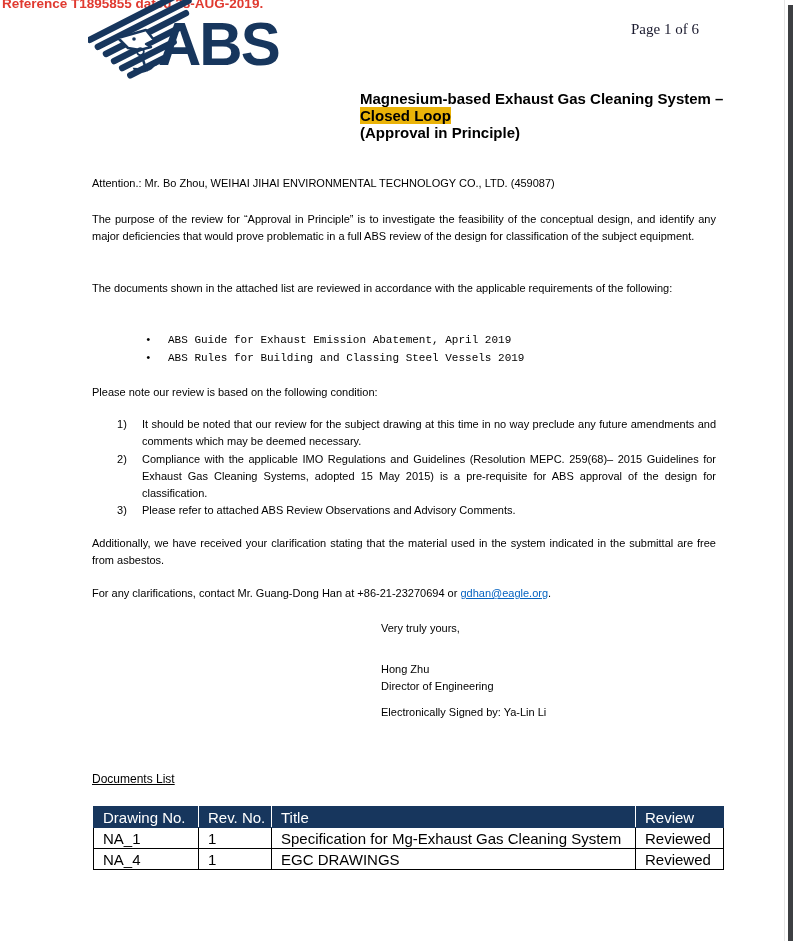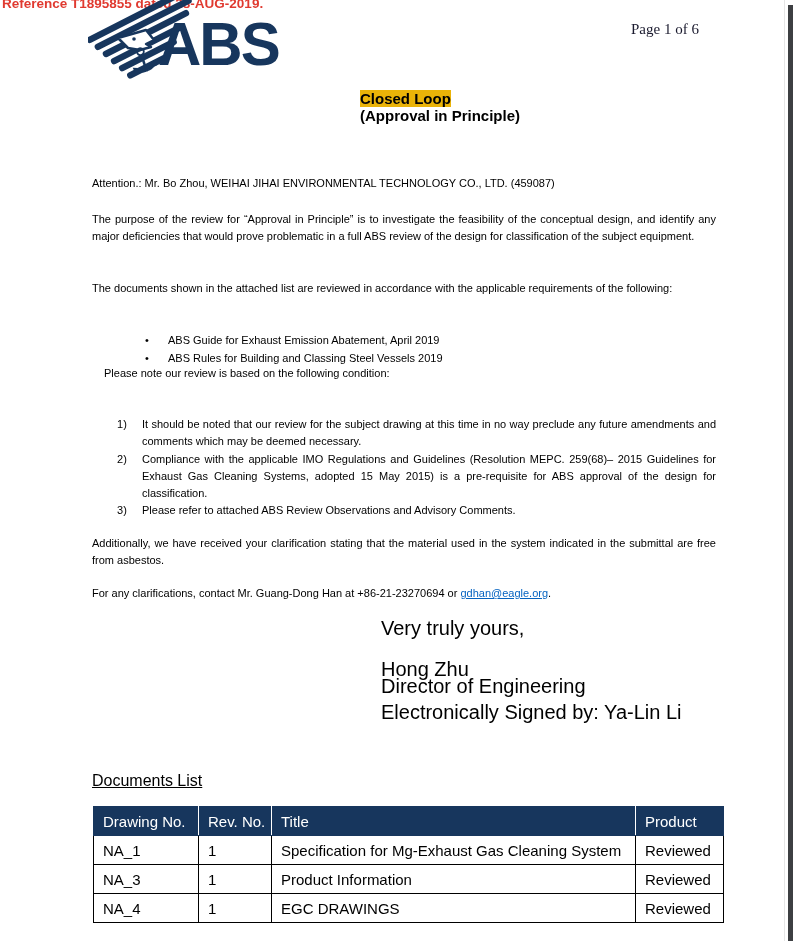--- a/index.html
+++ b/index.html
@@ -17,34 +17,34 @@
   .page-num { left:631px; top:21px; font-family:"Liberation Serif","DejaVu Serif",serif; font-size:15px; color:#1a1a2e; }
 
   .task-block { left:347px; top:90px; font-weight:bold; font-size:15px; line-height:17px; }
   .task-block .ind { padding-left:13px; }
   .hl { background:#eab308; }
 
   .bodytext { left:92px; width:624px; font-size:11px; line-height:17px; }
   .just { text-align:justify; }
 
   ul.bullets { list-style:none; }
-  ul.bullets li { position:relative; padding-left:76px; line-height:18px; }
+  ul.bullets li { position:relative; padding-left:76px; line-height:18px;font-family:Liberation Mono, monospace; }
   ul.bullets li::before { content:"\2022"; position:absolute; left:53px; }
 
   ol.conds { list-style:none; counter-reset:cnd; }
   ol.conds li { position:relative; counter-increment:cnd; padding-left:50px; line-height:17.3px; text-align:justify; }
   ol.conds li::before { content:counter(cnd) ")"; position:absolute; left:25px; }
 
-  .sig { left:381px; font-size:20px; line-height:17px; }
+  .sig { left:381px; font-size:11px; line-height:17px; }
 
-  .doclist-title { left:92px; top:772px; font-size:16px; text-decoration:underline; }
+  .doclist-title { left:92px; top:772px; font-size:12px; text-decoration:underline; }
 
   table.docs { position:absolute; left:93px; top:806px; width:630px; border-collapse:collapse;
     font-size:15px; table-layout:fixed; }
-  table.docs th, table.docs td { border:1px solid #000; height:29px; padding:0 0 0 9px;
+  table.docs th, table.docs td { border:1px solid #000; height:21px; padding:0 0 0 9px;
     text-align:left; font-weight:normal; overflow:hidden; white-space:nowrap; }
   table.docs th { background:#17365d; color:#ffffff; border-color:#17365d #fff #17365d #17365d; }
   table.docs th:last-child { border-right-color:#17365d; }
   .c0 { width:105px; } .c1 { width:73px; } .c2 { width:364px; } .c3 { width:88px; }
 
   a.email { color:#0563c1; text-decoration:underline; }
 
   .page-edge { left:784px; top:0; width:1px; height:941px; background:#e6e6e6; }
   .scrollbar { right:0; top:5px; width:5px; height:936px; background:#3d3f42; }
 </style>
@@ -70,36 +70,37 @@
       <circle cx="46" cy="39" r="1.8" fill="#17365d"></circle>
       <text x="40" y="74" font-size="34" fill="#17365d" transform="rotate(-18 48 62)" font-family="'DejaVu Sans',sans-serif">⚓</text>
     </svg>
   </span>
   <span class="abs-word">ABS</span>
 </div>
 
 <div class="abs-el page-num">Page 1 of 6</div>
 
 <div class="abs-el task-block">
+  <div class="ind">Magnesium-based Exhaust Gas Cleaning System –</div>
   <div class="ind"><span class="hl">Closed Loop</span></div>
   <div class="ind">(Approval in Principle)</div>
 </div>
 
 <div class="abs-el bodytext" style="top:175px;">Attention.: Mr. Bo Zhou, WEIHAI JIHAI ENVIRONMENTAL TECHNOLOGY CO., LTD. (459087)</div>
 
 <div class="abs-el bodytext just" style="top:211px;">The purpose of the review for “Approval in Principle” is to investigate the feasibility of the conceptual design, and identify any major deficiencies that would prove problematic in a full ABS review of the design for classification of the subject equipment.</div>
 
 <div class="abs-el bodytext just" style="top:280px;">The documents shown in the attached list are reviewed in accordance with the applicable requirements of the following:</div>
 
 <ul class="abs-el bodytext bullets" style="top:331px;">
   <li>ABS Guide for Exhaust Emission Abatement, April 2019</li>
   <li>ABS Rules for Building and Classing Steel Vessels 2019</li>
 </ul>
 
-<div class="abs-el bodytext" style="top:365px;margin-left:12px;">Please note our review is based on the following condition:</div>
+<div class="abs-el bodytext" style="top:384px;">Please note our review is based on the following condition:</div>
 
 <ol class="abs-el bodytext conds" style="top:416px;">
   <li>It should be noted that our review for the subject drawing at this time in no way preclude any future amendments and comments which may be deemed necessary.</li>
   <li>Compliance with the applicable IMO Regulations and Guidelines (Resolution MEPC. 259(68)– 2015 Guidelines for Exhaust Gas Cleaning Systems, adopted 15 May 2015) is a pre-requisite for ABS approval of the design for classification.</li>
   <li>Please refer to attached ABS Review Observations and Advisory Comments.</li>
 </ol>
 
 <div class="abs-el bodytext just" style="top:535px;">Additionally, we have received your clarification stating that the material used in the system indicated in the submittal are free from asbestos.</div>
 
 <div class="abs-el bodytext" style="top:585px;"><span>For any clarifications, contact Mr. Guang-Dong Han at +86-21-23270694 or </span><a href="#" class="email">gdhan@eagle.org</a><span>.</span></div>
@@ -118,34 +119,28 @@
       <col class="c0">
       <col class="c1">
       <col class="c2">
       <col class="c3">
     </colgroup>
   <thead>
     <tr>
       <th>Drawing No.</th>
       <th>Rev. No.</th>
       <th>Title</th>
-      <th>Product</th>
+      <th>Review</th>
     </tr>
   </thead>
   <tbody>
     <tr>
       <td>NA_1</td>
       <td>1</td>
       <td>Specification for Mg-Exhaust Gas Cleaning System</td>
-      <td>Reviewed</td>
-    </tr>
-    <tr>
-      <td>NA_3</td>
-      <td>1</td>
-      <td>Product Information</td>
       <td>Reviewed</td>
     </tr>
     <tr>
       <td>NA_4</td>
       <td>1</td>
       <td>EGC DRAWINGS</td>
       <td>Reviewed</td>
     </tr>
   </tbody>
 </table>

